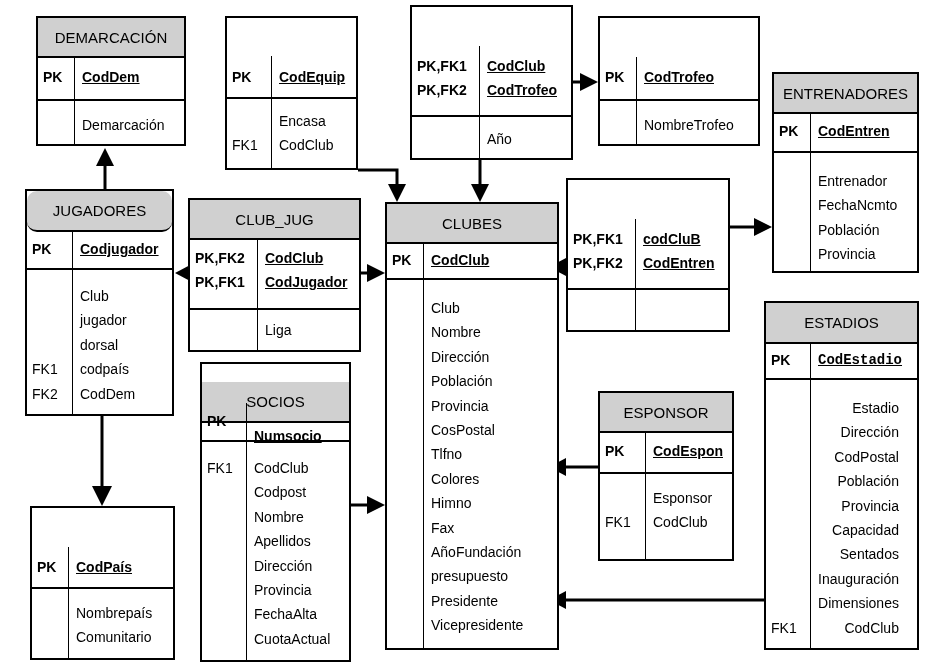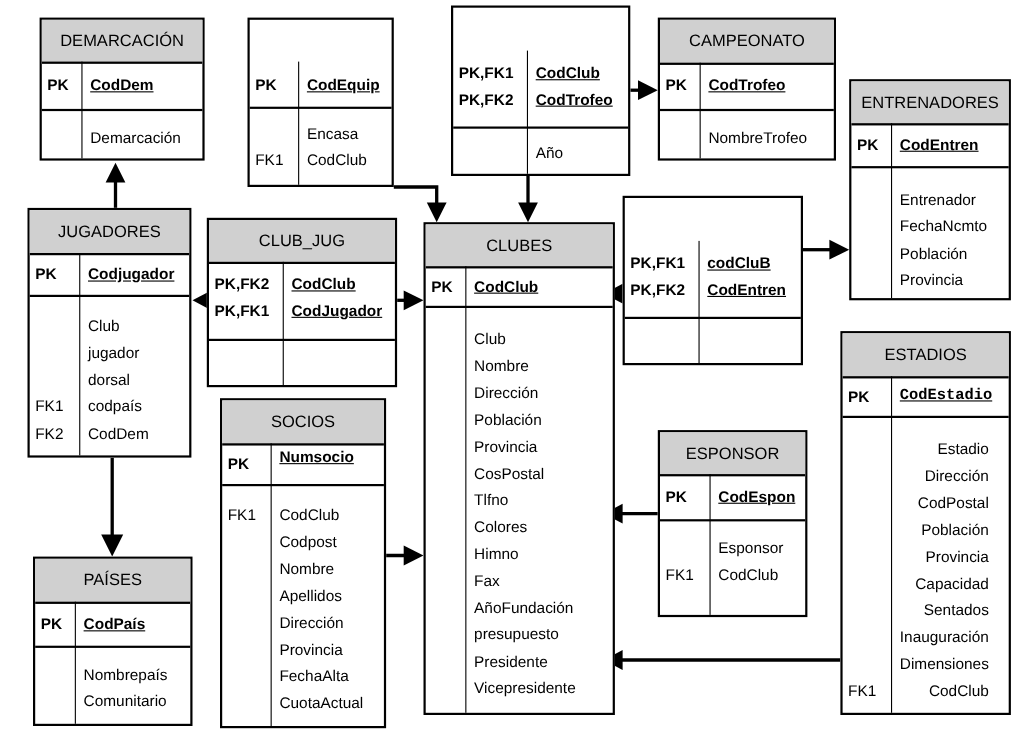--- a/index.html
+++ b/index.html
@@ -116,21 +116,20 @@
           <span>CodTrofeo</span>
         </div>
       </div>
       <div class="row" style="top: 110px; bottom: 0px;">
         <div class="fields" style="left: 75px; top: 10px;">
           <span>Año</span>
         </div>
       </div>
     </div>
     <div class="entity" style="left: 598px; top: 16px; width: 162px; height: 130px;">
-      <div class="hdr" style="height: 41px;">CAMPEONATO</div>
       <div class="vdiv" style="left: 36px; top: 39px; bottom: 0px;"></div>
       <div class="row pkrow" style="top: 39px; height: 44px;">
         <div class="keys" style="left: 5px; top: 8px;">
           <span>PK</span>
         </div>
         <div class="fields" style="left: 44px; top: 8px;">
           <span>CodTrofeo</span>
         </div>
       </div>
       <div class="row" style="top: 83px; bottom: 0px;">
@@ -153,21 +152,21 @@
       <div class="row" style="top: 79px; bottom: 17px; border-radius: 32px;">
         <div class="fields" style="left: 44px; top: 16px;">
           <span>Entrenador</span>
           <span>FechaNcmto</span>
           <span>Población</span>
           <span>Provincia</span>
         </div>
       </div>
     </div>
     <div class="entity" style="left: 25px; top: 189px; width: 149px; height: 227px;">
-      <div class="hdr" style="height: 41px;">JUGADORES</div>
+      <div class="hdr" style="height: 41px; border-radius: 10px;">JUGADORES</div>
       <div class="vdiv" style="left: 45px; top: 39px; bottom: 0px;"></div>
       <div class="row pkrow" style="top: 39px; height: 40px;">
         <div class="keys" style="left: 5px; top: 7px;">
           <span>PK</span>
         </div>
         <div class="fields" style="left: 53px; top: 7px;">
           <span>Codjugador</span>
         </div>
       </div>
       <div class="row" style="top: 79px; bottom: 0px;">
@@ -188,20 +187,25 @@
       <div class="hdr" style="height: 40px;">CLUB_JUG</div>
       <div class="vdiv" style="left: 67px; top: 38px; bottom: 0px;"></div>
       <div class="row pkrow" style="top: 38px; height: 72px;">
         <div class="keys" style="left: 5px; top: 8px;">
           <span>PK,FK2</span>
           <span>PK,FK1</span>
         </div>
         <div class="fields" style="left: 75px; top: 8px;">
           <span>CodClub</span>
           <span>CodJugador</span>
+        </div>
+      </div>
+      <div class="row" style="top: 110px; bottom: 0px;">
+        <div class="fields" style="left: 75px; top: 8px;">
+          <span>Liga</span>
         </div>
       </div>
     </div>
     <div class="entity" style="left: 385px; top: 202px; width: 174px; height: 448px;">
       <div class="hdr" style="height: 40px;">CLUBES</div>
       <div class="vdiv" style="left: 36px; top: 38px; bottom: 0px;"></div>
       <div class="row pkrow" style="top: 38px; height: 38px;">
         <div class="keys" style="left: 5px; top: 6px;">
           <span>PK</span>
         </div>
@@ -267,27 +271,27 @@
           <span>Inauguración</span>
           <span>Dimensiones</span>
           <span>CodClub</span>
         </div>
         <div class="fields" style="left: 5px; top: 235.6px;">
           <span>FK1</span>
         </div>
       </div>
     </div>
     <div class="entity" style="left: 200px; top: 362px; width: 151px; height: 300px;">
-      <div class="hdr" style="height: 41px;">SOCIOS</div>
+      <div class="hdr" style="height: 41px; margin-top: 18px;">SOCIOS</div>
       <div class="vdiv" style="left: 44px; top: 39px; bottom: 0px;"></div>
       <div class="row pkrow" style="top: 39px; height: 39px;">
         <div class="keys" style="left: 5px; top: 6px;">
           <span>PK</span>
         </div>
-        <div class="fields" style="left: 52px; top: 0;">
+        <div class="fields" style="left: 52px; top: 21px;">
           <span>Numsocio</span>
         </div>
       </div>
       <div class="row" style="top: 78px; bottom: 0px;">
         <div class="fields" style="left: 52px; top: 14px;">
           <span>CodClub</span>
           <span>Codpost</span>
           <span>Nombre</span>
           <span>Apellidos</span>
           <span>Dirección</span>
@@ -315,21 +319,20 @@
         <div class="fields" style="left: 53px; top: 12px;">
           <span>Esponsor</span>
           <span>CodClub</span>
         </div>
         <div class="fields" style="left: 5px; top: 36.4px;">
           <span>FK1</span>
         </div>
       </div>
     </div>
     <div class="entity" style="left: 30px; top: 506px; width: 145px; height: 154px;">
-      <div class="hdr" style="height: 41px;">PAÍSES</div>
       <div class="vdiv" style="left: 36px; top: 39px; bottom: 0px;"></div>
       <div class="row pkrow" style="top: 39px; height: 42px;">
         <div class="keys" style="left: 5px; top: 8px;">
           <span>PK</span>
         </div>
         <div class="fields" style="left: 44px; top: 8px;">
           <span>CodPaís</span>
         </div>
       </div>
       <div class="row" style="top: 81px; bottom: 0px;">

